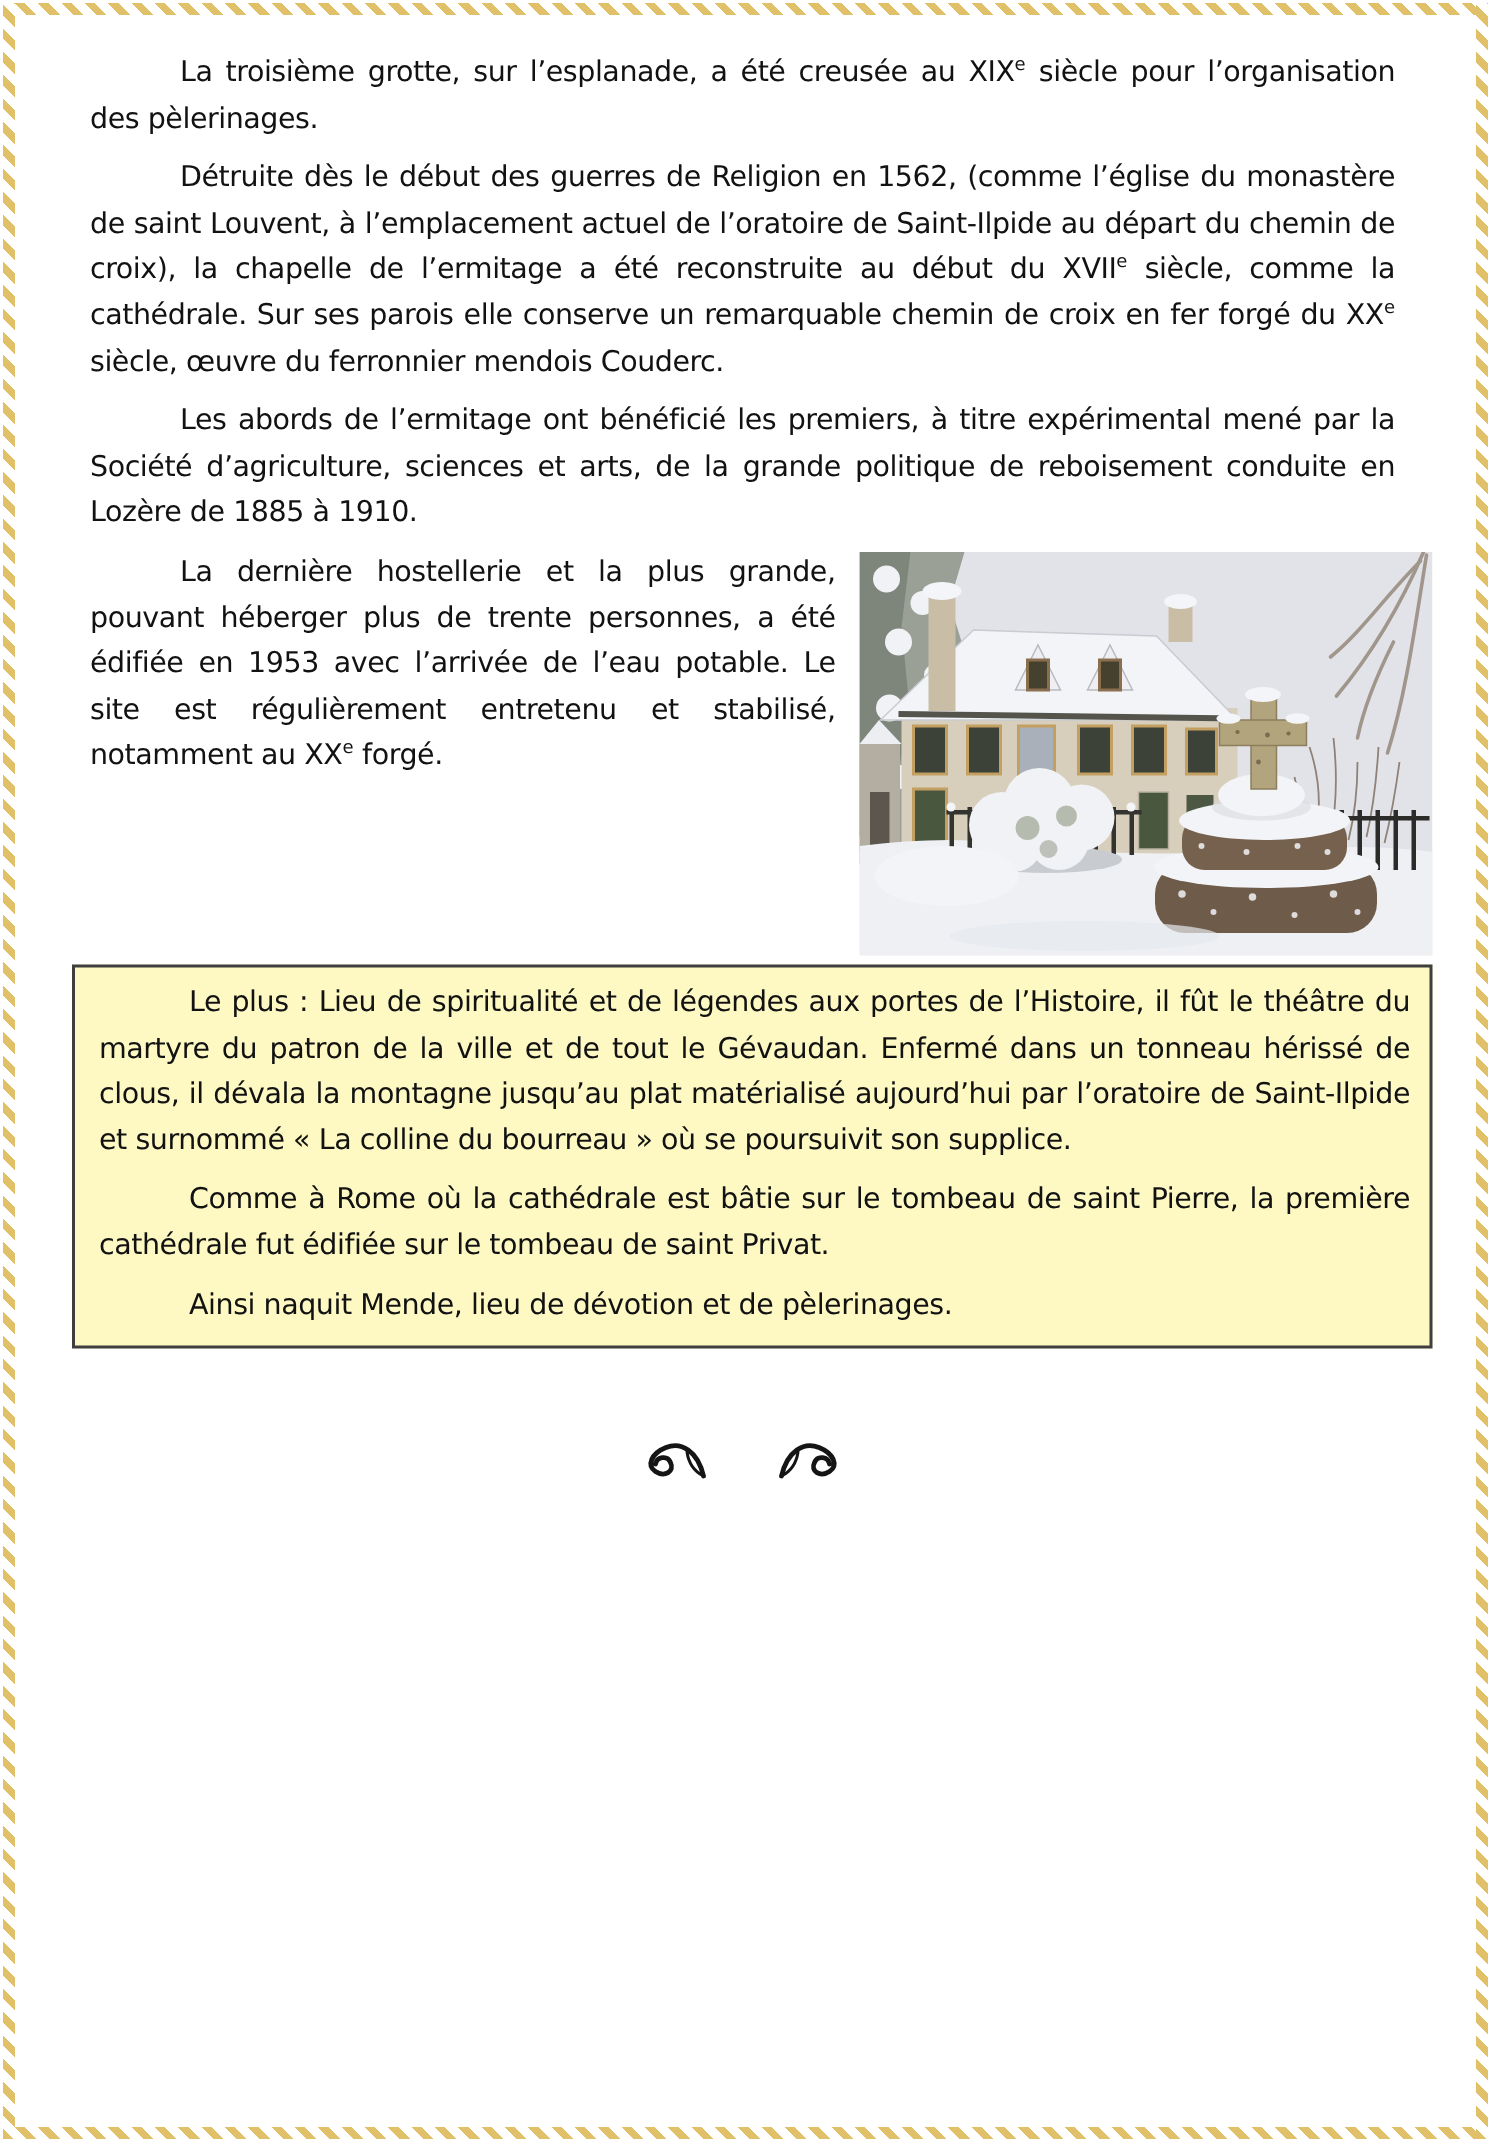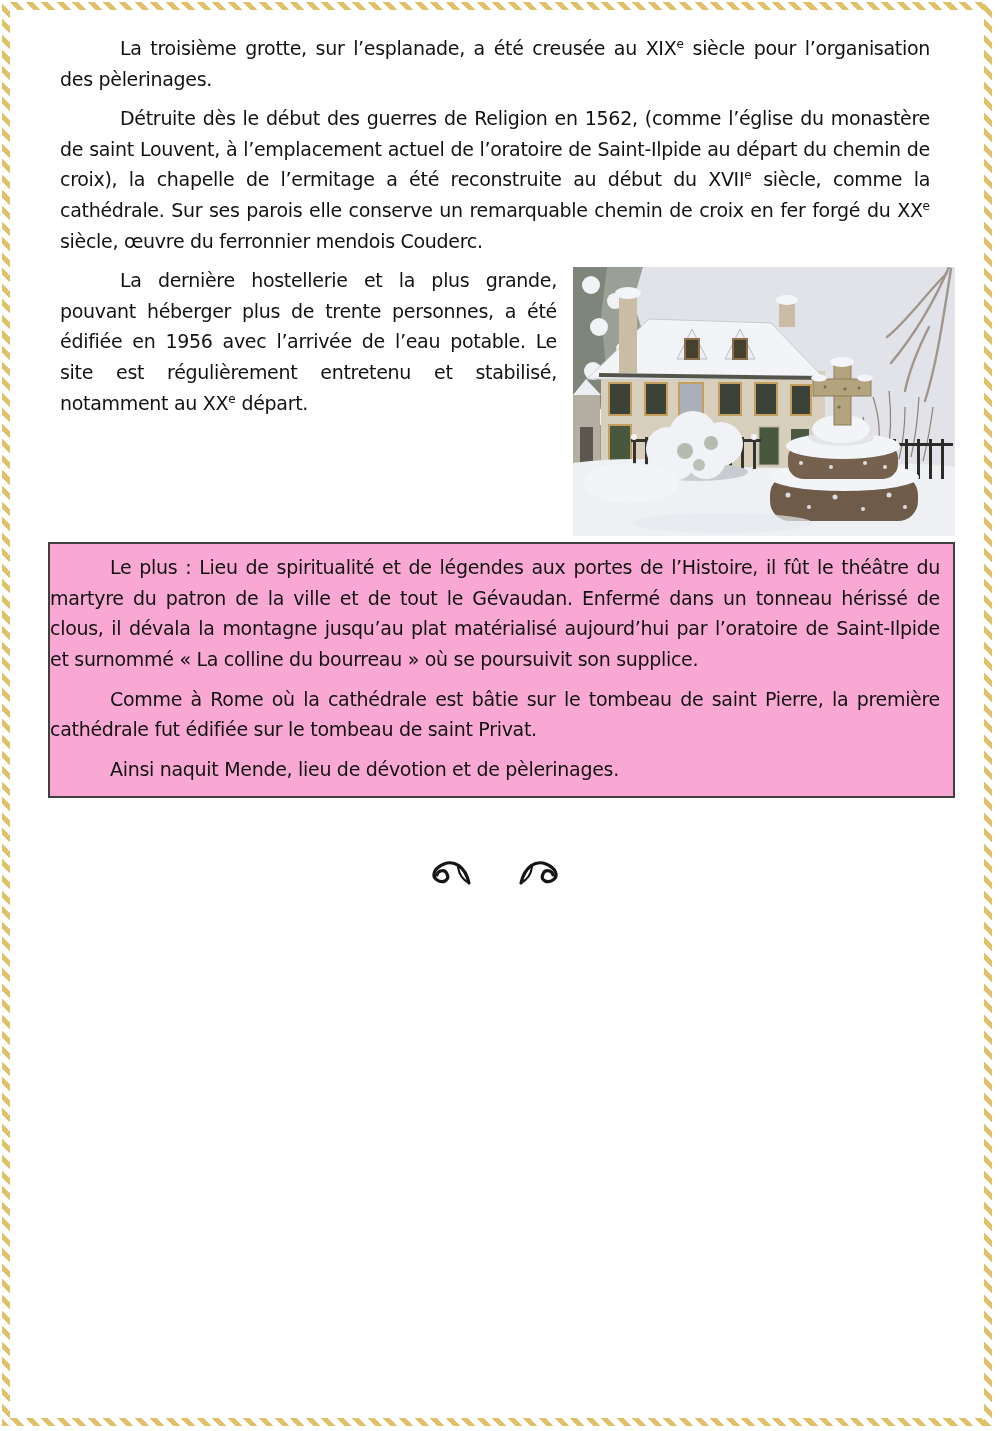--- a/index.html
+++ b/index.html
@@ -32,24 +32,24 @@
 
   .photo{
     float:right;
     width:382px;height:269px;
     margin:2px -25px 6px 16px;
   }
   .photo svg{display:block;width:382px;height:269px;}
 
   .highlight{
     clear:both;
-    background:#f9a8d4;
+    background:#fef9c3;
     border:2px solid #3f3f3f;
     margin:20px -25px 0 -12px;
-    padding:8px 13px 12px 0;
+    padding:8px 13px 12px 16px;
   }
   .highlight .para:last-child{margin-bottom:0;}
 
   .fleurons{
     margin-top:58px;
     text-align:center;
   }
   .fleurons svg{vertical-align:middle;margin:0 20px;}
 </style>
 </head>
@@ -63,20 +63,21 @@
   <div class="stripe stripe-right"></div>
 
   <div class="content">
 
     <p class="para"><span>La troisième grotte, sur l’esplanade, a été creusée au XIX</span><sup>e</sup><span> siècle pour l’organisation des pèlerinages.</span></p>
 
 
     <p class="para"><span>Détruite dès le début des guerres de Religion en 1562, (comme l’église du monastère de saint Louvent, à l’emplacement actuel de l’oratoire de Saint-Ilpide au départ du chemin de croix), la chapelle de l’ermitage a été reconstruite au début du XVII</span><sup>e</sup><span> siècle, comme la cathédrale. Sur ses parois elle conserve un remarquable chemin de croix en fer forgé du XX</span><sup>e</sup><span> siècle, œuvre du ferronnier mendois Couderc.</span></p>
 
 
+    <p class="para"><span>Les abords de l’ermitage ont bénéficié les premiers, à titre expérimental mené par la Société d’agriculture, sciences et arts, de la grande politique de reboisement conduite en Lozère de 1885 à 1910.</span></p>
 
     <div class="photo">
       <svg viewBox="0 0 382 269" xmlns="http://www.w3.org/2000/svg">
 
         <rect x="0" y="0" width="382" height="269" fill="#e2e3e8"></rect>
 
         <path d="M0,0 L70,0 L60,34 L70,66 L54,100 L62,136 L46,174 L30,205 L0,208 Z" fill="#9aa095"></path>
         <path d="M0,0 L34,0 L28,50 L34,110 L20,170 L0,190 Z" fill="#7e857b"></path>
         <g fill="#f1f2f5">
           <circle cx="18" cy="18" r="9"></circle>
@@ -213,21 +214,21 @@
             <circle cx="272" cy="122" r="1.6" fill="#7a6c4f"></circle>
           <circle cx="252" cy="120" r="1.4" fill="#7a6c4f"></circle>
             <circle cx="286" cy="121" r="1.4" fill="#7a6c4f"></circle>
         </g>
 
         <ellipse cx="58" cy="216" rx="48" ry="20" fill="#f3f4f7"></ellipse>
         <ellipse cx="150" cy="256" rx="90" ry="10" fill="#e6e8ee" opacity="0.7"></ellipse>
       </svg>
     </div>
 
-    <p class="para"><span>La dernière hostellerie et la plus grande, pouvant héberger plus de trente personnes, a été édifiée en 1956 avec l’arrivée de l’eau potable. Le site est régulièrement entretenu et stabilisé, notamment au XX</span><sup>e</sup><span> départ.</span></p>
+    <p class="para"><span>La dernière hostellerie et la plus grande, pouvant héberger plus de trente personnes, a été édifiée en 1953 avec l’arrivée de l’eau potable. Le site est régulièrement entretenu et stabilisé, notamment au XX</span><sup>e</sup><span> forgé.</span></p>
 
 
     <div class="highlight">
       <p class="para"><span>Le plus : Lieu de spiritualité et de légendes aux portes de l’Histoire, il fût le théâtre du martyre du patron de la ville et de tout le Gévaudan. Enfermé dans un tonneau hérissé de clous, il dévala la montagne jusqu’au plat matérialisé aujourd’hui par l’oratoire de Saint-Ilpide et surnommé « La colline du bourreau » où se poursuivit son supplice.</span></p>
       <p class="para"><span>Comme à Rome où la cathédrale est bâtie sur le tombeau de saint Pierre, la première cathédrale fut édifiée sur le tombeau de saint Privat.</span></p>
       <p class="para"><span>Ainsi naquit Mende, lieu de dévotion et de pèlerinages.</span></p>
     </div>
 
     <div class="fleurons">
       <svg width="46" height="36" viewBox="0 0 46 36">

